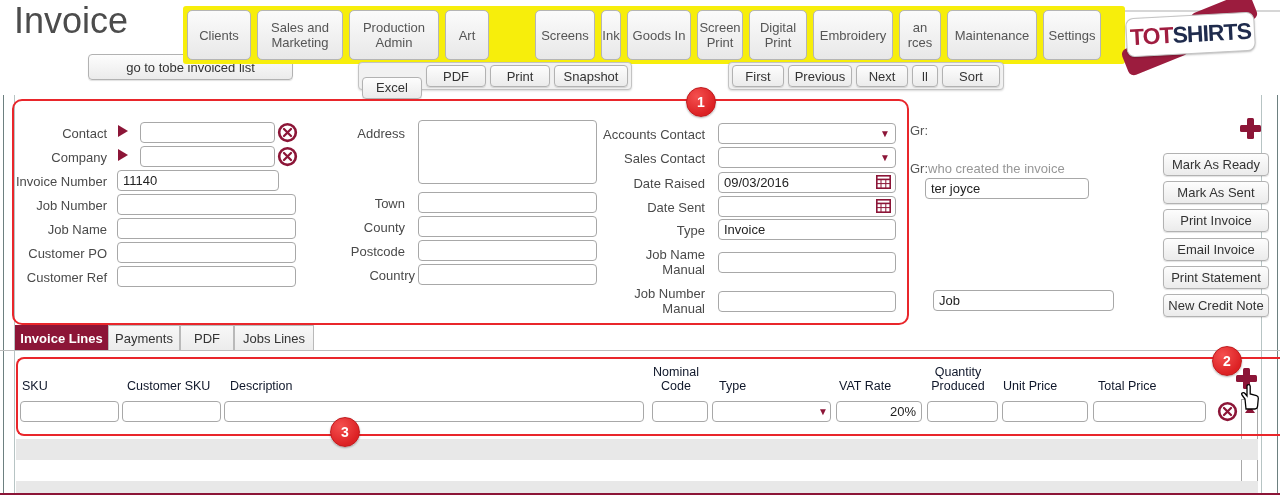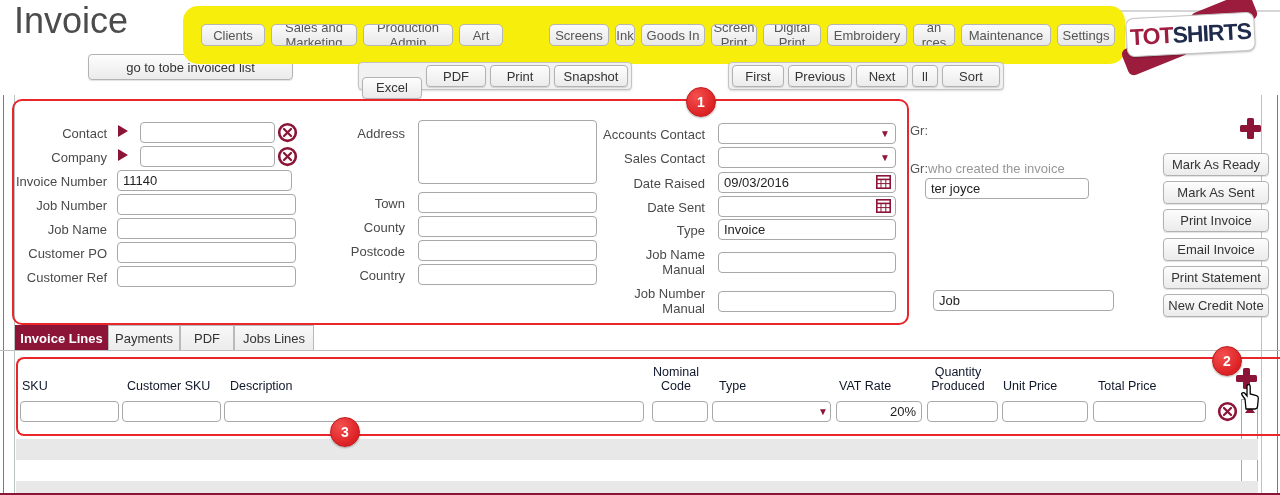--- a/index.html
+++ b/index.html
@@ -45,22 +45,22 @@
 </style>
 </head>
 <body>
 
 <div class="abs" style="left:268px;top:10px;width:1012px;height:2px;background:#d6d6d6;"></div>
 
 <div class="abs" style="left:14px;top:0px;font-size:36px;color:#4c4c4c;">Invoice</div>
 
 <div class="btn" style="left:88px;top:54px;width:205px;height:26px;">go to tobe invoiced list</div>
 
-<div class="abs" style="left:183px;top:6px;width:942px;height:58px;background:#f7ee0b;border-radius:15px;
-            display:flex;gap:6px;padding:18px;align-items:stretch;">
+<div class="abs" style="left:183px;top:6px;width:942px;height:58px;background:#f7ee0b;border-radius:3px;
+            display:flex;gap:6px;padding:4px;align-items:stretch;">
   <div class="navbtn" style="width:64px;">Clients</div>
   <div class="navbtn" style="width:86px;">Sales and Marketing</div>
   <div class="navbtn" style="width:90px;">Production Admin</div>
   <div class="navbtn" style="width:44px;">Art</div>
   <div class="navbtn" style="width:60px;margin-left:40px;">Screens</div>
   <div class="navbtn" style="width:20px;">Ink</div>
   <div class="navbtn" style="width:64px;">Goods In</div>
   <div class="navbtn" style="width:46px;">Screen Print</div>
   <div class="navbtn" style="width:58px;">Digital Print</div>
   <div class="navbtn" style="width:80px;">Embroidery</div>
@@ -113,21 +113,21 @@
 <span class="tri-right" style="left:118px;top:149px;"></span>
 <input class="inp" style="left: 140px; top: 146px; width: 135px;">
 <span class="xicw" style="left:277px;top:146px;">
   <svg viewBox="0 0 24 24" width="21" height="21">
       <circle cx="12" cy="12" r="9.5" fill="#fff" stroke="#8c1537" stroke-width="3"></circle>
       <path d="M8 8 L16 16 M16 8 L8 16" stroke="#8c1537" stroke-width="2.6" stroke-linecap="round"></path>
     </svg>
 </span>
 
 <div class="abs lbl" style="left:8px;top:174px;width:99px;">Invoice Number</div>
-<input class="inp" style="left: 117px; top: 170px; width: 175px;" value="11140">
+<input class="inp" style="left: 117px; top: 170px; width: 162px;" value="11140">
 
 <div class="abs lbl" style="left:8px;top:198px;width:99px;">Job Number</div>
 <input class="inp" style="left: 117px; top: 194px; width: 179px;">
 
 <div class="abs lbl" style="left:8px;top:222px;width:99px;">Job Name</div>
 <input class="inp" style="left: 117px; top: 218px; width: 179px;">
 
 <div class="abs lbl" style="left:8px;top:246px;width:99px;">Customer PO</div>
 <input class="inp" style="left: 117px; top: 242px; width: 179px;">
 
@@ -139,21 +139,21 @@
 
 <div class="abs lbl" style="left:305px;top:196px;width:100px;">Town</div>
 <input class="inp" style="left: 418px; top: 192px; width: 179px;">
 
 <div class="abs lbl" style="left:305px;top:220px;width:100px;">County</div>
 <input class="inp" style="left: 418px; top: 216px; width: 179px;">
 
 <div class="abs lbl" style="left:305px;top:244px;width:100px;">Postcode</div>
 <input class="inp" style="left: 418px; top: 240px; width: 179px;">
 
-<div class="abs lbl" style="left:305px;top:268px;width:100px;">Country</div>
+<div class="abs lbl" style="left:315px;top:268px;width:100px;">Country</div>
 <input class="inp" style="left: 418px; top: 264px; width: 179px;">
 
 <div class="abs lbl" style="left:570px;top:127px;width:135px;">Accounts Contact</div>
 <div class="inp" style="left:718px;top:123px;width:178px;"></div>
 <span class="ddtri" style="left:880px;top:129px;">▼</span>
 
 <div class="abs lbl" style="left:570px;top:151px;width:135px;">Sales Contact</div>
 <div class="inp" style="left:718px;top:147px;width:178px;"></div>
 <span class="ddtri" style="left:880px;top:153px;">▼</span>
 

